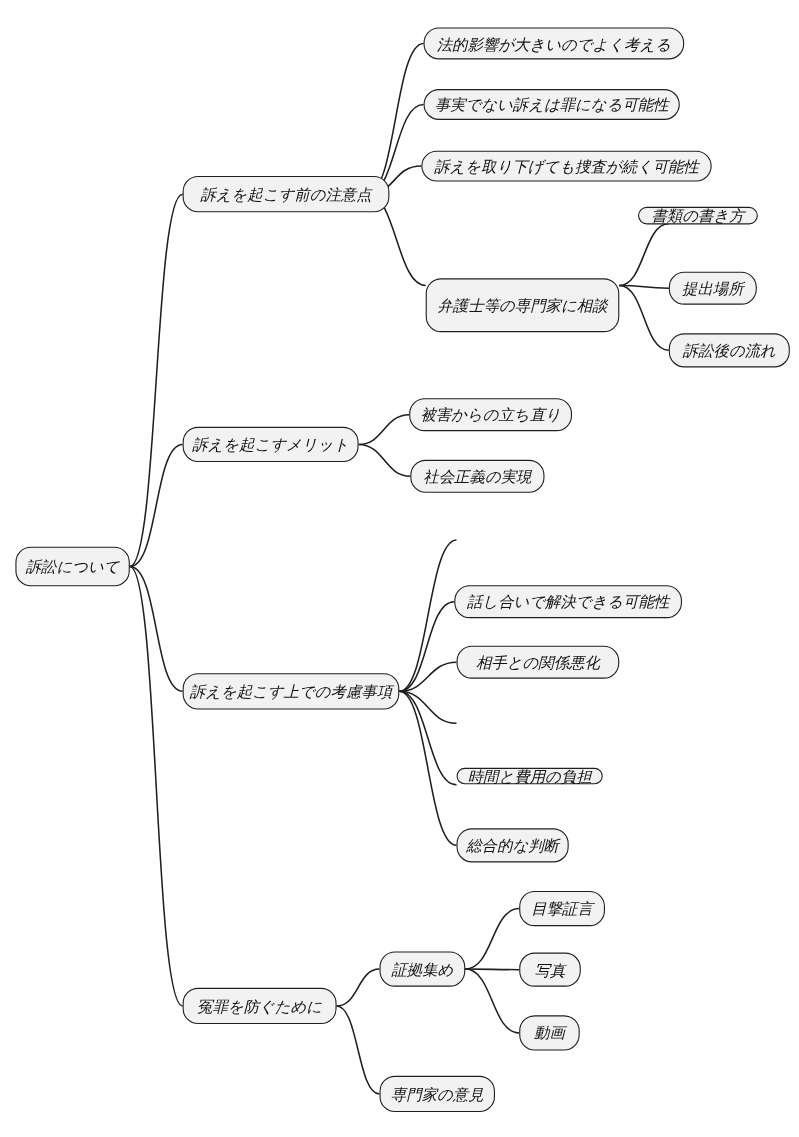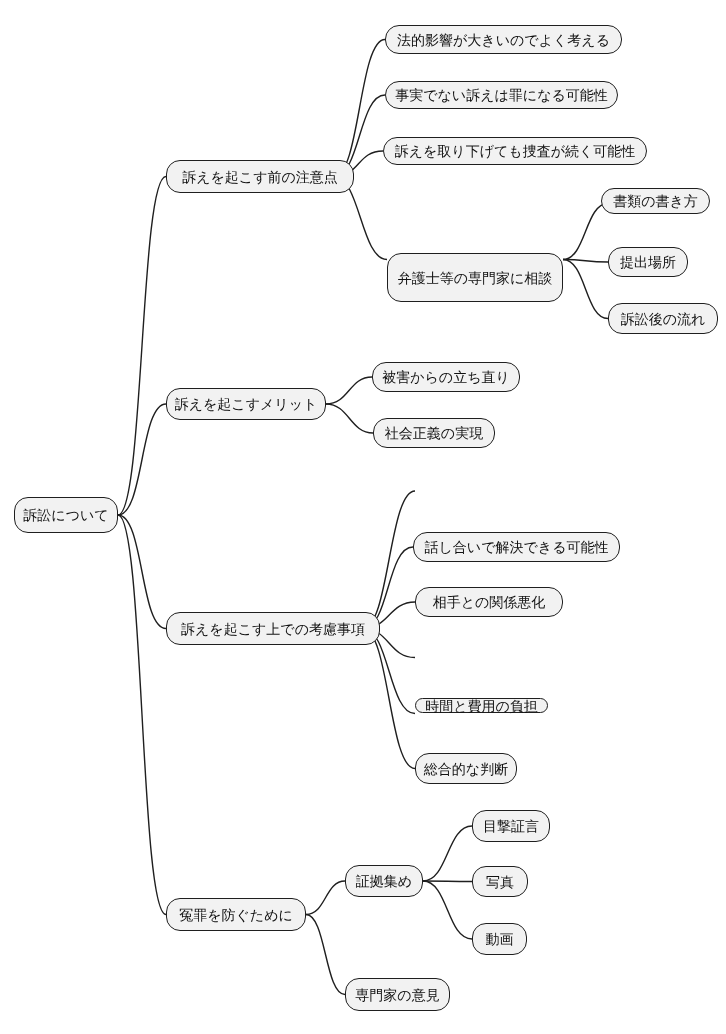--- a/index.html
+++ b/index.html
@@ -14,20 +14,21 @@
   .edges path{fill:none;stroke:#1f1f1f;stroke-width:1.4;}
   .node{
     position:absolute;
     box-sizing:border-box;
     background:#f2f2f2;
     border:1.5px solid #1f1f1f;
     border-radius:14px;
     display:flex;align-items:center;justify-content:center;
     font-size:14px;line-height:1;color:#111111;
     white-space:nowrap;
+    font-style:italic;
   }
 </style>
 </head>
 <body>
 
 <div class="canvas">
 
   <svg class="edges" width="726" height="1034" viewBox="0 0 726 1034">
     <path d="M118 515 C144 515 140 176.5 166 176.5"></path>
     <path d="M118 515 C144 515 140 404 166 404"></path>
@@ -55,29 +56,29 @@
     <path d="M423 881 C448 881 447 939 472 939"></path>
   </svg>
 
   <div class="node" style="left:14px;top:497px;width:104px;height:36px">訴訟について</div>
 
   <div class="node" style="left:166px;top:160px;width:188px;height:33px">訴えを起こす前の注意点</div>
   <div class="node" style="left:385px;top:25px;width:237px;height:29px">法的影響が大きいのでよく考える</div>
   <div class="node" style="left:385px;top:81px;width:233px;height:28px">事実でない訴えは罪になる可能性</div>
   <div class="node" style="left:383px;top:137px;width:264px;height:28px">訴えを取り下げても捜査が続く可能性</div>
   <div class="node" style="left:387px;top:253px;width:176px;height:49px">弁護士等の専門家に相談</div>
-  <div class="node" style="left:601px;top:188px;width:109px;height:26px">書類の書き方</div>
+  <div class="node" style="left:580px;top:188px;width:109px;height:16px">書類の書き方</div>
   <div class="node" style="left:608px;top:247px;width:80px;height:30px">提出場所</div>
   <div class="node" style="left:608px;top:303px;width:110px;height:31px">訴訟後の流れ</div>
 
   <div class="node" style="left:166px;top:388px;width:160px;height:32px">訴えを起こすメリット</div>
   <div class="node" style="left:372px;top:362px;width:148px;height:30px">被害からの立ち直り</div>
   <div class="node" style="left:373px;top:418px;width:122px;height:30px">社会正義の実現</div>
 
-  <div class="node" style="left:166px;top:612px;width:214px;height:33px">訴えを起こす上での考慮事項</div>
+  <div class="node" style="left:166px;top:612px;width:197px;height:33px">訴えを起こす上での考慮事項</div>
   <div class="node" style="left:413px;top:532px;width:207px;height:30px">話し合いで解決できる可能性</div>
   <div class="node" style="left:415px;top:587px;width:148px;height:30px">相手との関係悪化</div>
   <div class="node" style="left:415px;top:698px;width:133px;height:15px">時間と費用の負担</div>
   <div class="node" style="left:415px;top:753px;width:102px;height:31px">総合的な判断</div>
 
   <div class="node" style="left:166px;top:898px;width:140px;height:33px">冤罪を防ぐために</div>
   <div class="node" style="left:345px;top:865px;width:78px;height:32px">証拠集め</div>
   <div class="node" style="left:472px;top:810px;width:78px;height:32px">目撃証言</div>
   <div class="node" style="left:472px;top:866px;width:56px;height:31px">写真</div>
   <div class="node" style="left:472px;top:923px;width:55px;height:32px">動画</div>

